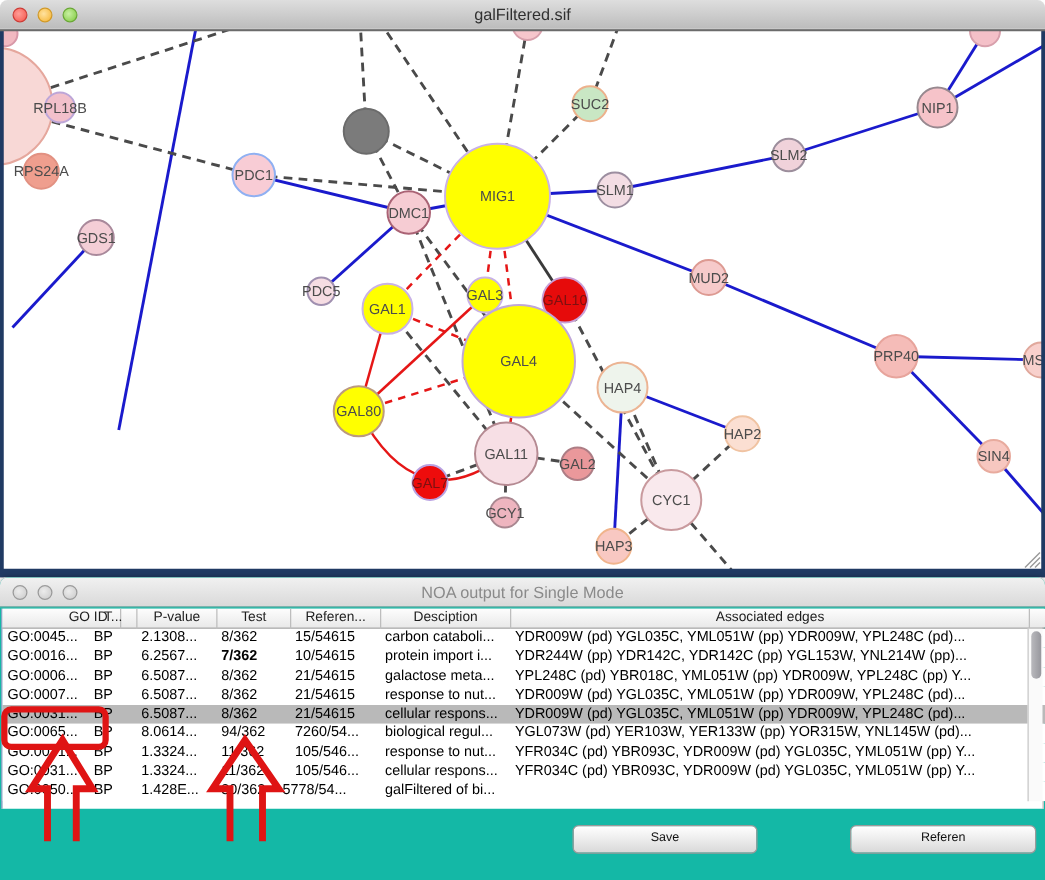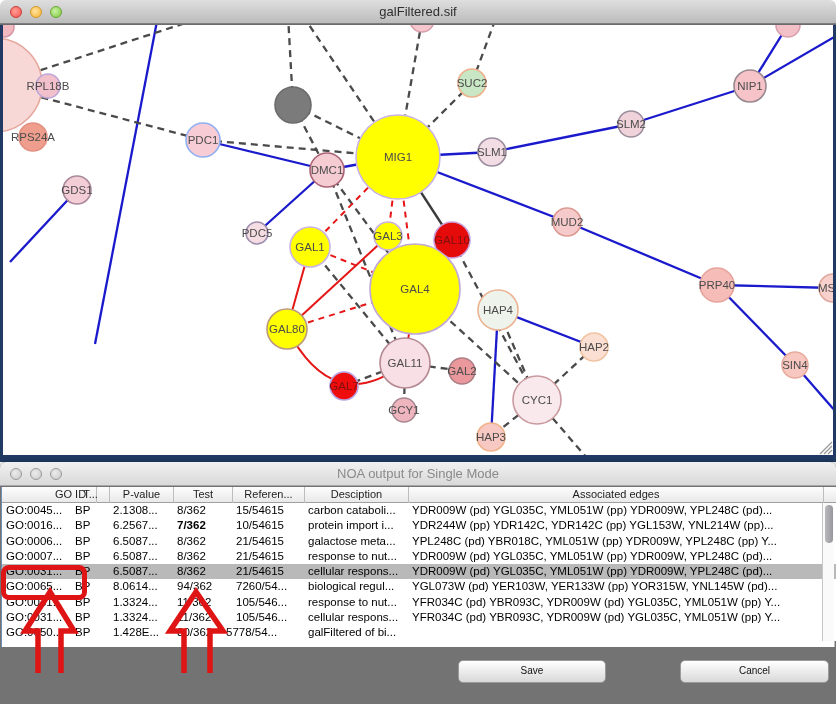--- a/index.html
+++ b/index.html
@@ -16,21 +16,21 @@
   .tl-yellow{left:30px;background:radial-gradient(circle at 4px 4px,#ffe2a0,#f6b32e);border:1px solid #d29a27;}
   .tl-green{left:50px;background:radial-gradient(circle at 4px 4px,#c8f0a2,#7fc93e);border:1px solid #6aa835;}
   .tl-gray{background:radial-gradient(circle at 4px 4px,#ececec,#c9c9c9);border:1px solid #9a9a9a;}
   .win-title{position:absolute;left:0;right:0;top:4px;text-align:center;
     font-size:13px;color:#303030;}
   .win-title.inactive{color:#8a8a8a;}
   #net-svg{position:absolute;left:0;top:24px;}
 
   
   .nwin{position:absolute;left:0;top:462px;width:836px;height:242px;
-    background:#737373;border-radius:6px 6px 0 0;
+    background:#14b8a6;border-radius:6px 6px 0 0;
     box-shadow:0 0 4px rgba(0,0,0,.35);}
   .ntitle{position:absolute;left:0;top:0;width:836px;height:24px;
     background:linear-gradient(#f1f1f1,#d9d9d9);
     border-bottom:1px solid #a8a8a8;border-radius:6px 6px 0 0;box-sizing:border-box;}
   .ntl{top:6px;}
   .table-wrap{position:absolute;left:1px;top:25px;width:834px;height:160px;
     background:#ffffff;border-left:1px solid #6f8fb5;border-right:1px solid #bbb;box-sizing:border-box;}
   .thead{position:absolute;left:0;top:0;width:834px;height:16px;
     background:linear-gradient(#fdfdfd,#e9e9e9);border-bottom:1px solid #9f9f9f;box-sizing:border-box;}
   .th{position:absolute;top:0;height:16px;line-height:15px;font-size:11px;color:#1d1d1d;
@@ -288,20 +288,20 @@
           <div class="td" style="left: 221px; width: 72px;">5778/54...</div>
           <div class="td" style="left: 303px; width: 104px;">galFiltered of bi...</div>
         </div>
       </div>
     <div class="vscroll">
       <div class="vthumb"></div>
     </div>
   </div>
 
   <div class="mac-btn" style="left:458px;top:198px;width:146px">Save</div>
-  <div class="mac-btn" style="left:680px;top:198px;width:147px">Cancel</div>
+  <div class="mac-btn" style="left:680px;top:198px;width:147px">Referen</div>
 </div>
 
 <div class="anno-box" id="anno-box" style="left: 1px; top: 565px; width: 76px; height: 25px; border-color: rgb(223, 20, 20);"></div>
 <svg id="anno-svg" width="836" height="704">
     <path d="M 38 673 L 38 631 L 25 631 L 50 592 L 74 631 L 61 631 L 61 673" fill="none" stroke="#df1414" stroke-width="5.5" stroke-linejoin="miter"></path>
     <path d="M 184 673 L 184 631 L 170 631 L 196 592 L 223 631 L 210 631 L 210 673" fill="none" stroke="#df1414" stroke-width="5.5" stroke-linejoin="miter"></path>
   </svg>
 
 </body></html>

